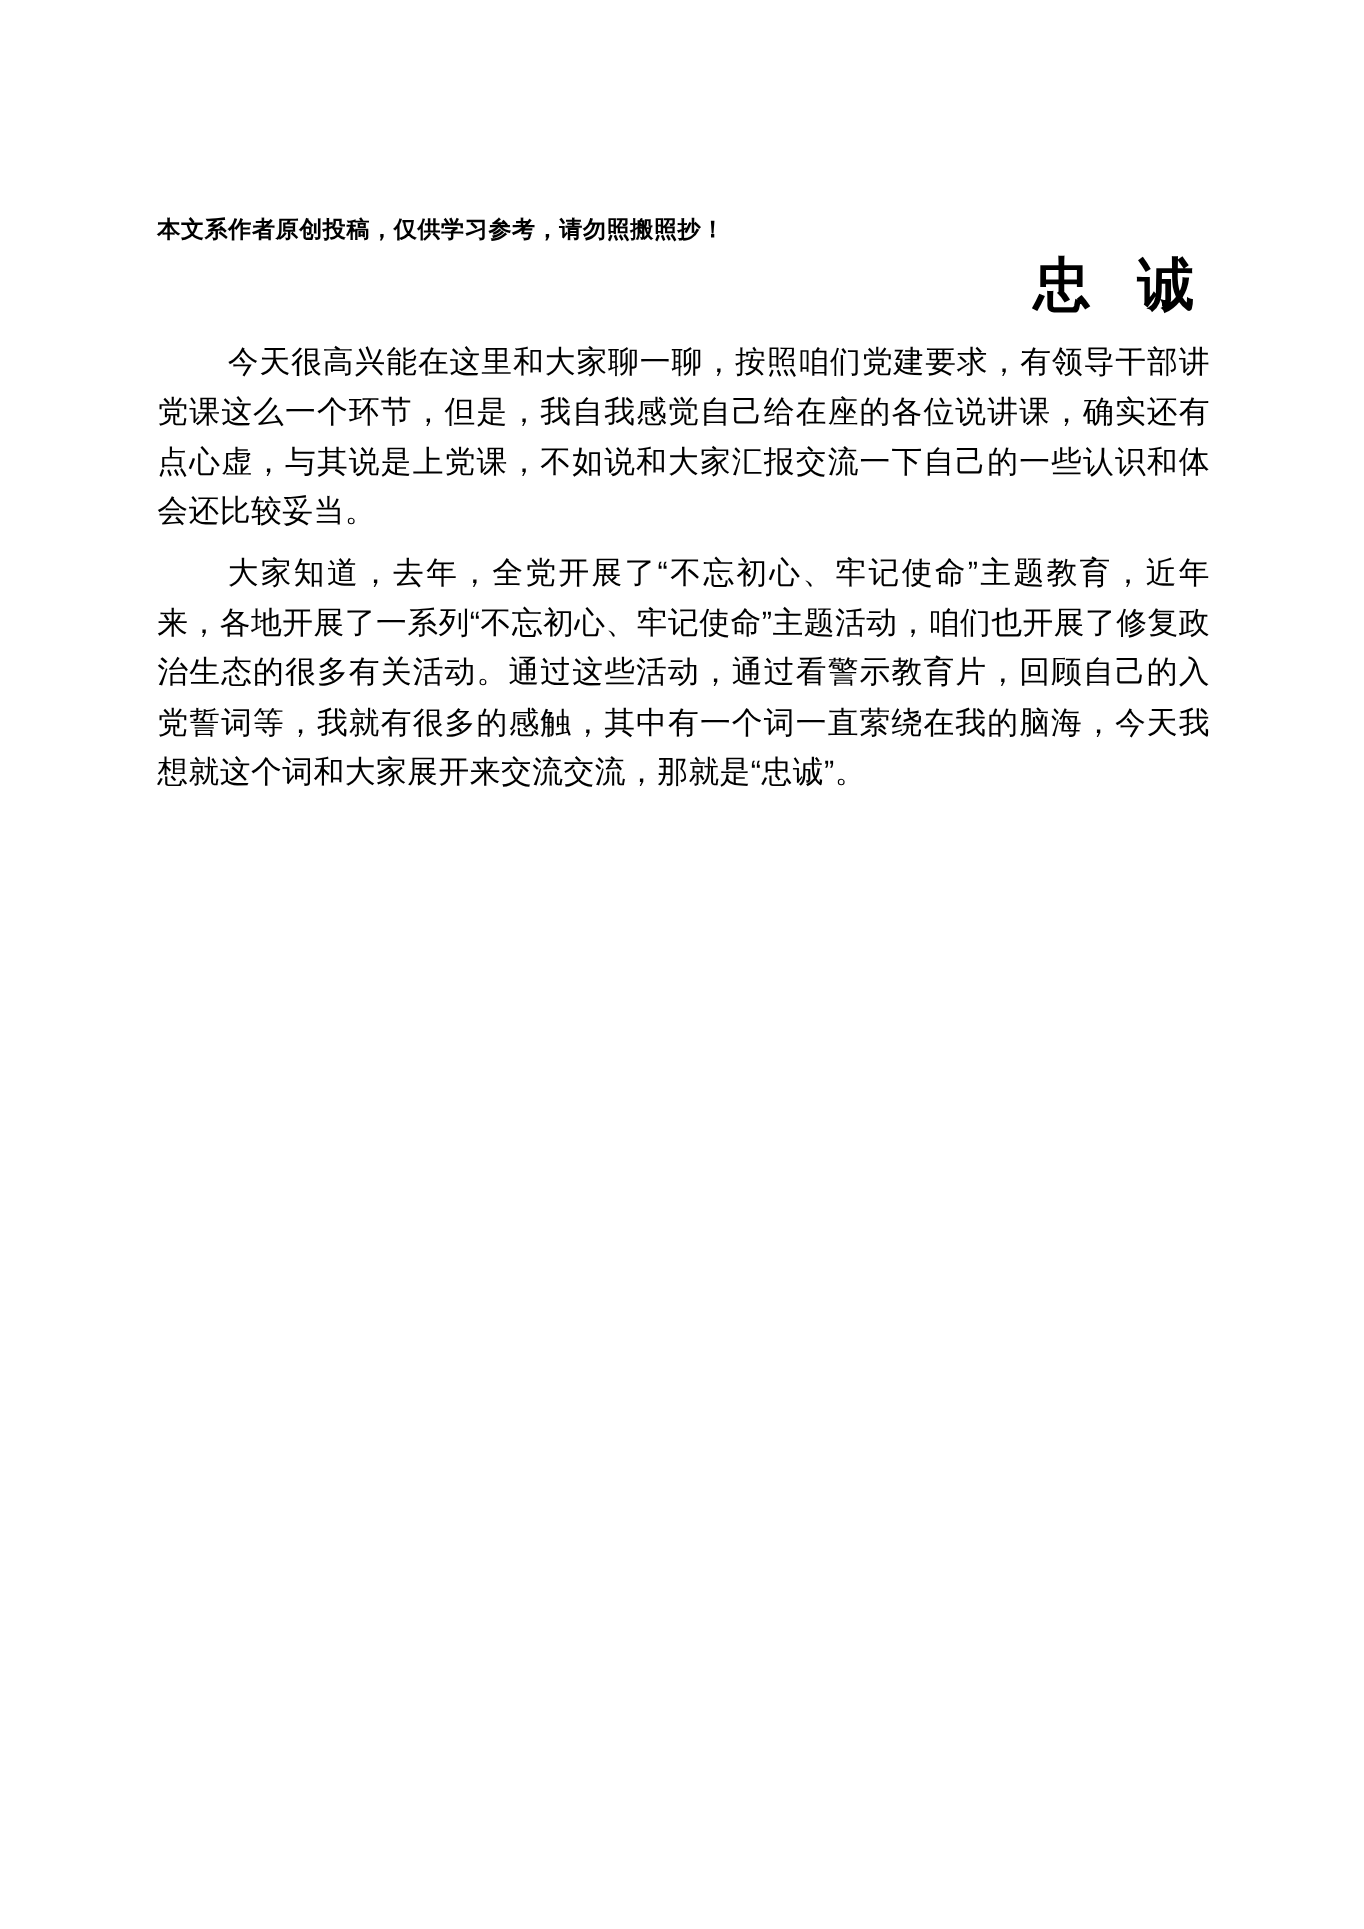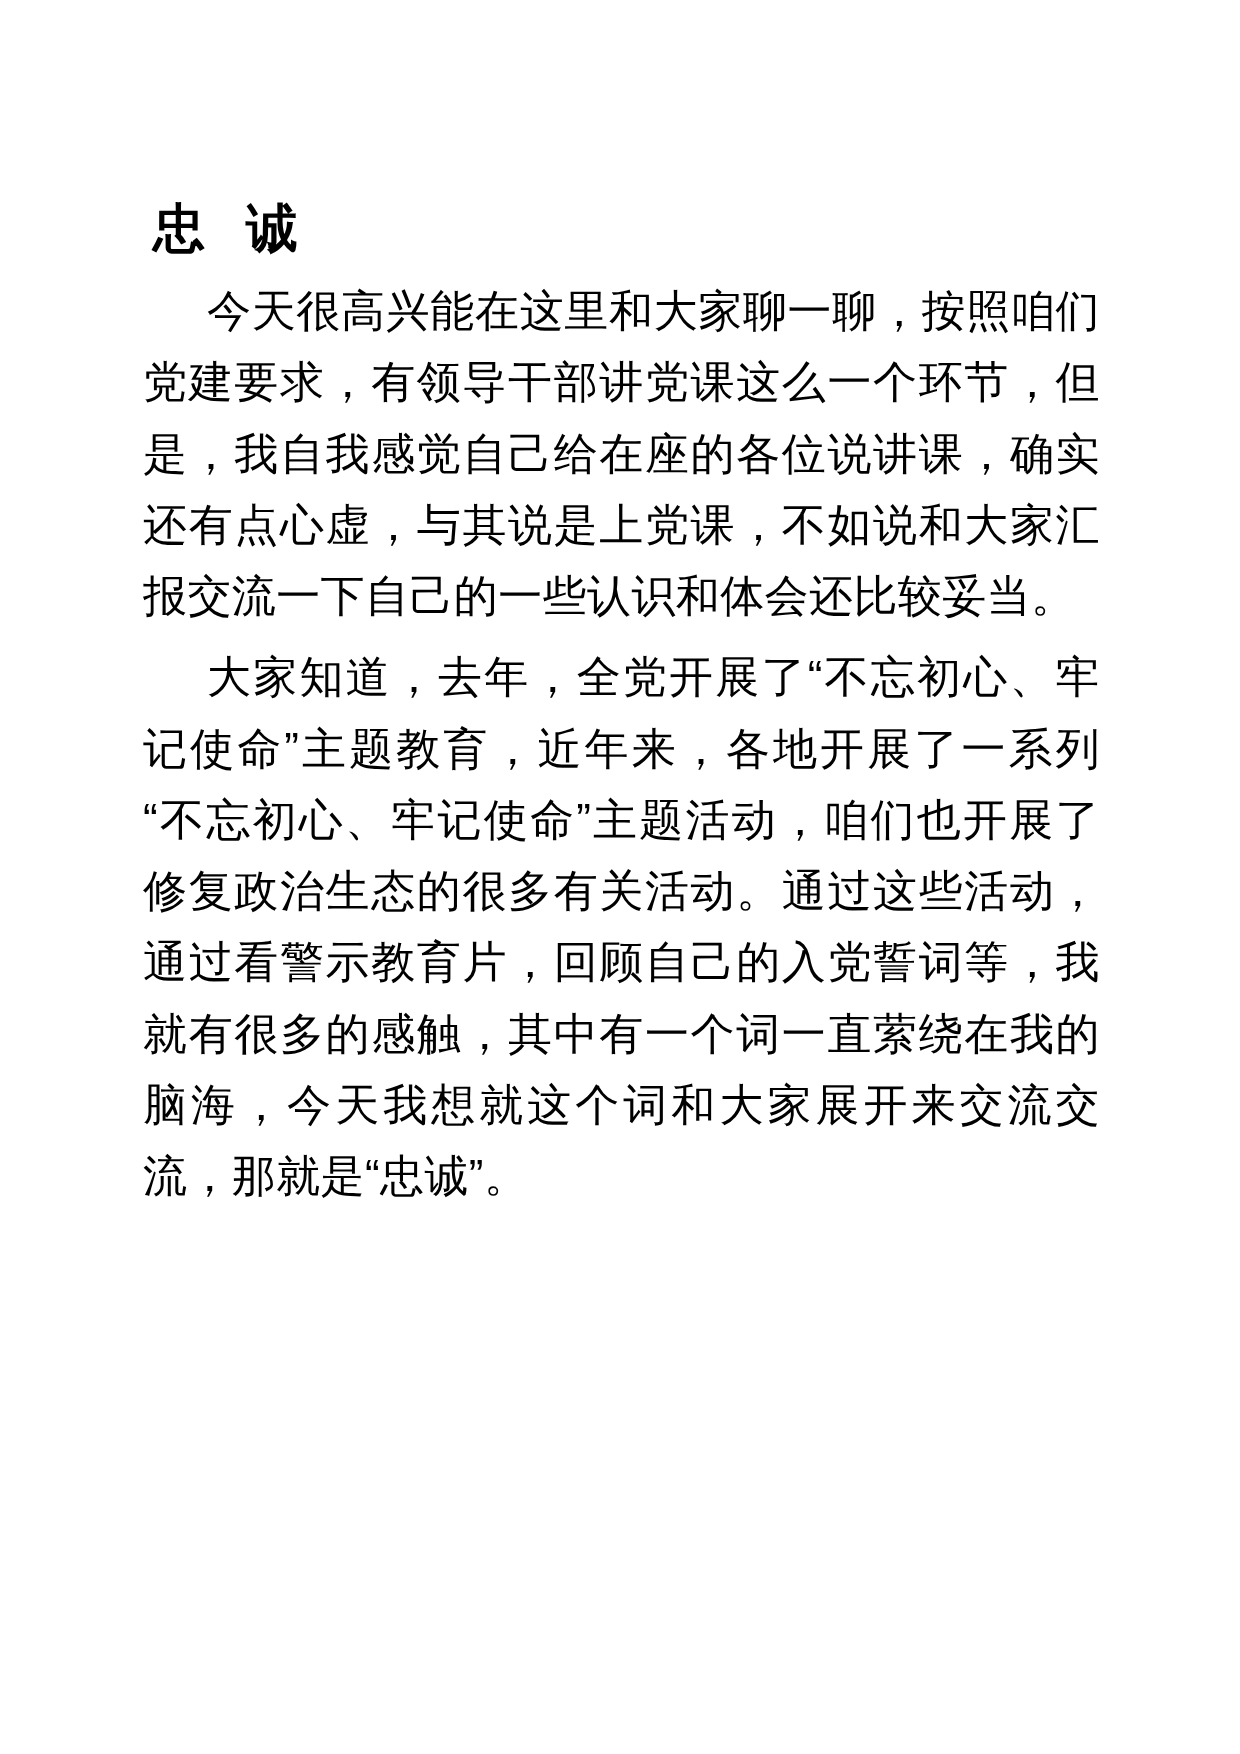--- a/index.html
+++ b/index.html
@@ -26,50 +26,50 @@
     font-size: 21px;
     line-height: 1.2;
     letter-spacing: 0.5px;
     font-weight: 600;
     margin: 0 0 6px 0;
     white-space: nowrap;
   }
   .doc-title {
     font-size: 52px;
     font-weight: 700;
-    text-align: left;
+    text-align: right;
     letter-spacing: 14px;
     margin: 0;
     padding: 0 0 0 10px;
     line-height: 1.25;
-    font-family: Liberation Serif, serif;
   }
   .salutation {
     font-size: 32px;
     margin: 86px 0 0 0;
     line-height: 1.55;
     letter-spacing: 1px;
   }
   .body-para {
-    font-size: 44px;
+    font-size: 28px;
     line-height: 1.62;
     text-align: justify;
     text-justify: inter-ideograph;
     margin: 10px 0 0 0;
     text-indent: 64px;
     letter-spacing: 0.4px;
   }
   .body-para:first-of-type {
     margin-top: 14px;
   }
 </style>
 </head>
 <body>
 
 <div class="page">
+  <div class="disclaimer">本文系作者原创投稿，仅供学习参考，请勿照搬照抄！</div>
 
   <h1 class="doc-title">忠  诚</h1>
 
 
   <p class="body-para">今天很高兴能在这里和大家聊一聊，按照咱们党建要求，有领导干部讲党课这么一个环节，但是，我自我感觉自己给在座的各位说讲课，确实还有点心虚，与其说是上党课，不如说和大家汇报交流一下自己的一些认识和体会还比较妥当。</p>
 
   <p class="body-para">大家知道，去年，全党开展了“不忘初心、牢记使命”主题教育，近年来，各地开展了一系列“不忘初心、牢记使命”主题活动，咱们也开展了修复政治生态的很多有关活动。通过这些活动，通过看警示教育片，回顾自己的入党誓词等，我就有很多的感触，其中有一个词一直萦绕在我的脑海，今天我想就这个词和大家展开来交流交流，那就是“忠诚”。</p>
 
 </div>
 

